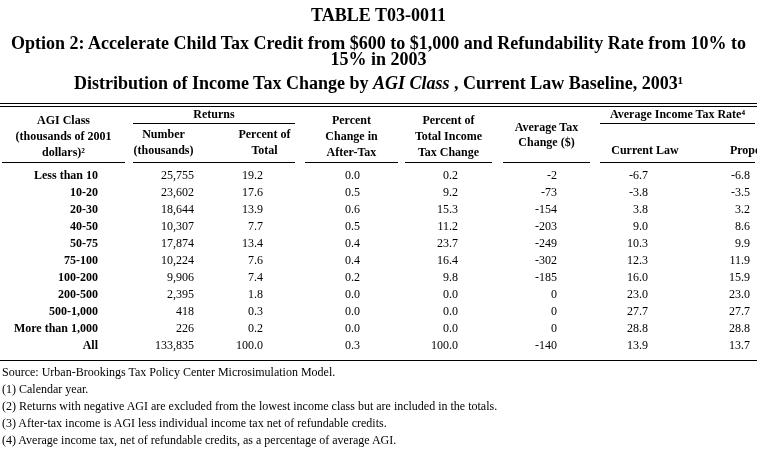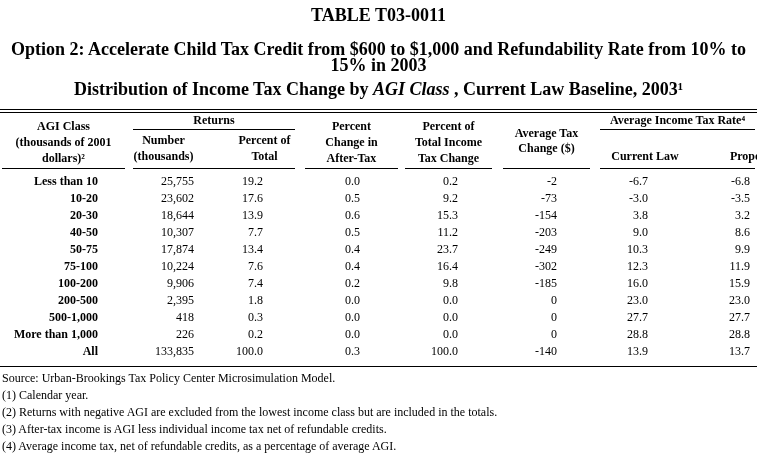--- a/index.html
+++ b/index.html
@@ -5,21 +5,21 @@
   html, body { margin: 0; padding: 0; }
   body {
     width: 757px; height: 461px;
     background: #ffffff; color: #000000;
     font-family: "Liberation Serif", "DejaVu Serif", serif;
     overflow: hidden;
   }
   .title-block { text-align: center; font-weight: bold; }
   .title-line { font-size: 18px; line-height: 16px; }
   .t1 { padding-top: 7px; }
-  .t2 { margin-top: 18px; }
+  .t2 { margin-top: 12px; }
   .t3 { margin-top: 8px; }
   .italic { font-style: italic; }
 
   .rule-double {
     margin-top: 12px; height: 2px;
     border-top: 1px solid #000; border-bottom: 1px solid #000;
   }
   .rule-bottom { border-top: 1px solid #000; height: 0; }
 
   table.dist {
@@ -147,21 +147,21 @@
       <td>-6.7</td>
       <td>-6.8</td>
     </tr>
       <tr>
       <td>10-20</td>
       <td>23,602</td>
       <td>17.6</td>
       <td>0.5</td>
       <td>9.2</td>
       <td>-73</td>
-      <td>-3.0</td>
+      <td>-3.8</td>
       <td>-3.5</td>
     </tr>
       <tr>
       <td>20-30</td>
       <td>18,644</td>
       <td>13.9</td>
       <td>0.6</td>
       <td>15.3</td>
       <td>-154</td>
       <td>3.8</td>

